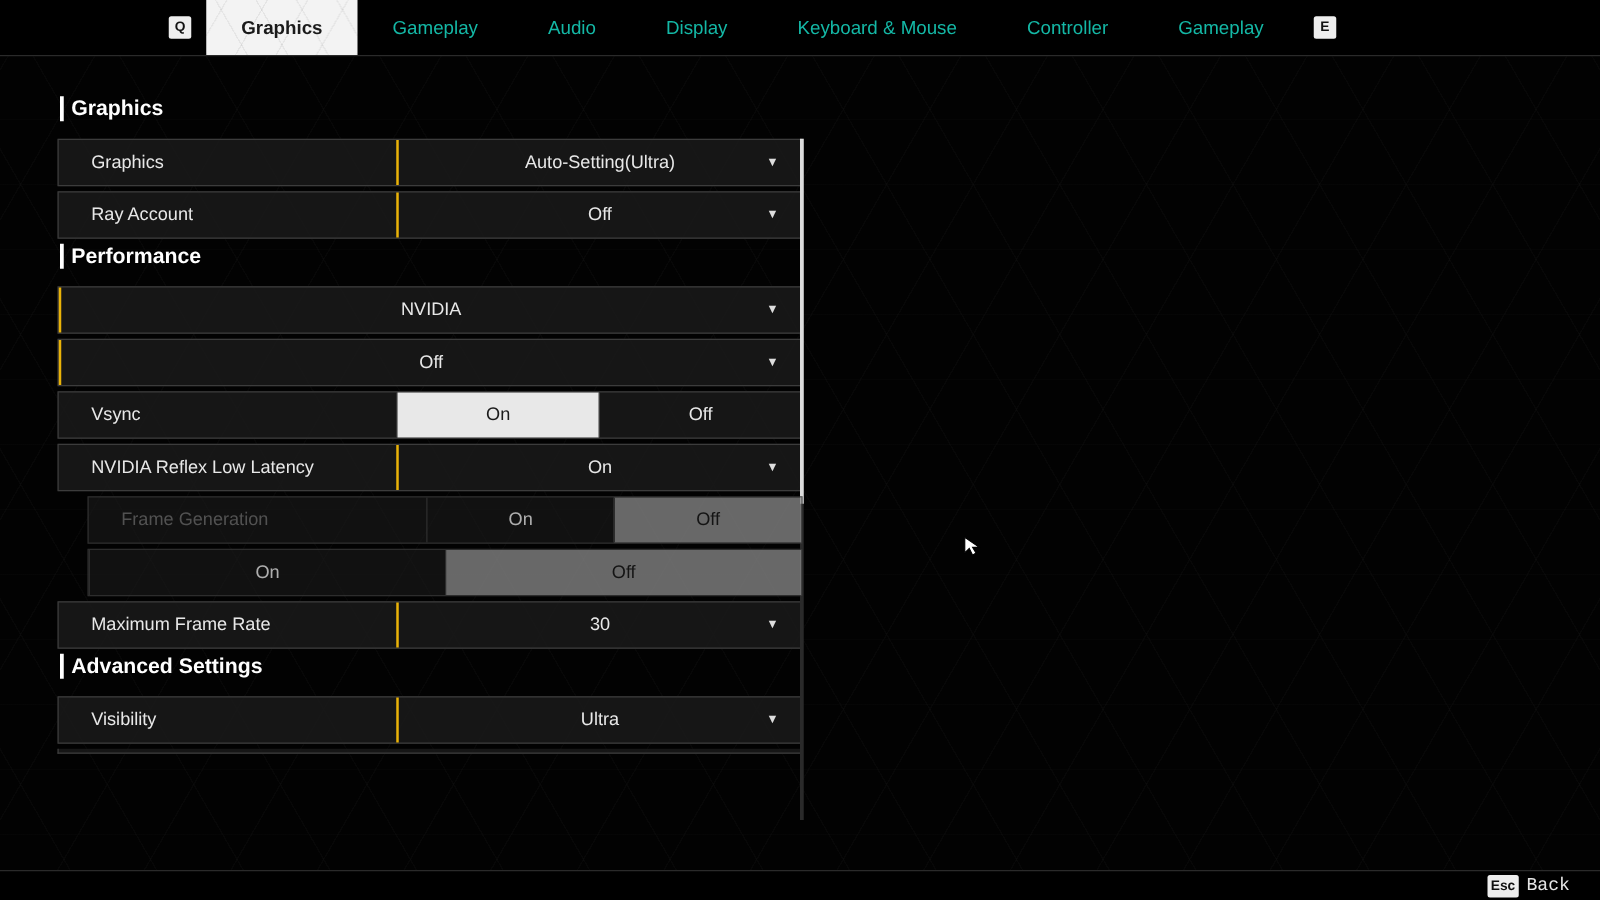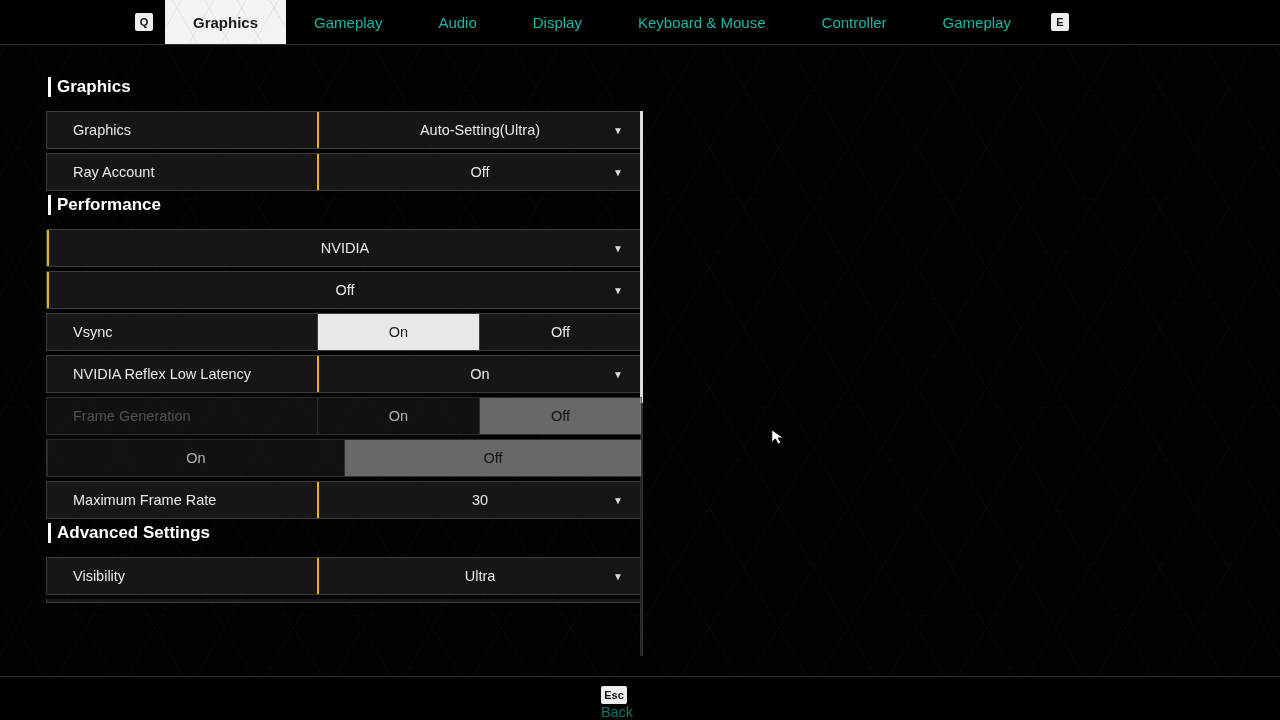--- a/index.html
+++ b/index.html
@@ -72,21 +72,21 @@
   .section-title.mt { }
 
   .rows { position:relative; }
   .row {
     display:flex; align-items:stretch;
     height:38px;
     margin-bottom:4px;
     border:1px solid #3c3c3c;
     background: rgba(26,26,26,0.85);
   }
-  .row.disabled { opacity:0.75; }
+  .row.disabled { opacity:0.75;margin-left:24px; }
   .row.disabled .label { color:#6c6c6c; }
   .label {
     width:270px; flex:0 0 270px;
     display:flex; align-items:center;
     padding-left:26px;
     font-size:14.5px; color:#e8e8e8;
   }
 
   .value-dd {
     flex:1; display:flex; align-items:center; justify-content:center;
@@ -120,30 +120,29 @@
     background:#2a2a2a;
   }
   .scroll-thumb {
     position:absolute; left:0; width:3px;
     background:#dcdcdc;
   }
 
   
   .footer {
     position:absolute; left:0; right:0; bottom:0;
-    height:44px;
+    height:24px;
     border-top:1px solid #2a2a2a;
     background:#000;
     display:flex; align-items:center; justify-content:flex-end;
-    padding-right:46px;
+    padding-right:24px;
     z-index:2;
-    flex-direction:column;
   }
   .footer .key { margin-right:6px; min-width:22px; }
-  .footer-label { font-size:14.5px; color:#0f766e; }
+  .footer-label { font-size:14.5px; color:#e5e5e5;font-family:Liberation Mono, monospace; }
 
   
   .cursor {
     position:absolute; z-index:5;
     left:770px; top:428px;
     width:18px; height:18px;
     pointer-events:none;
   }
 </style>
 </head>

